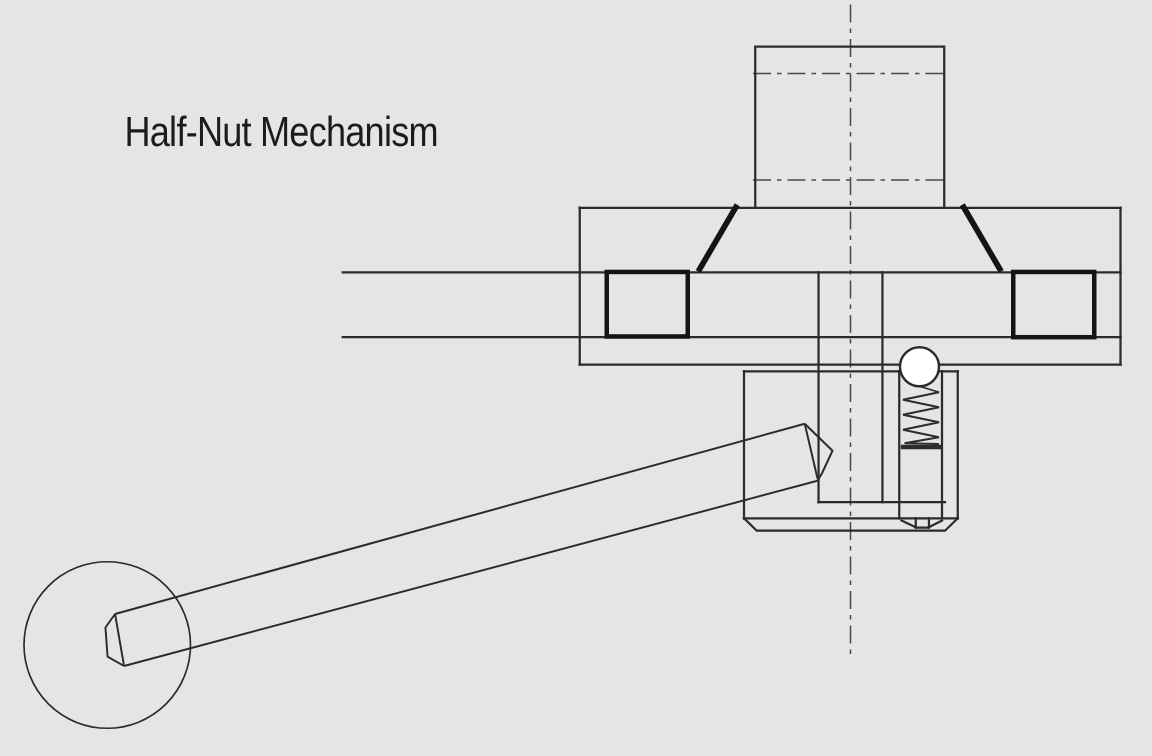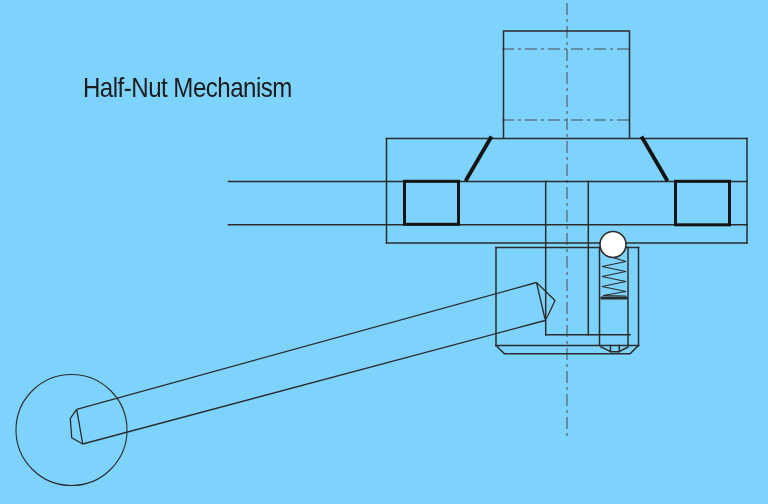--- a/index.html
+++ b/index.html
@@ -5,21 +5,21 @@
   html,body{margin:0;padding:0;}
   body{
     width:768px;height:504px;
     background:#ffffff;
     font-family:"Liberation Sans", sans-serif;
     overflow:hidden;
   }
   .canvas{
     position:relative;
     width:768px;height:504px;
-    background:#7dd3fc;
+    background:#e5e5e5;
   }
   .title{
     position:absolute;
     left:83px;top:72px;
     font-size:28px;
     letter-spacing:-0.6px;
     color:#1c1c1c;
     white-space:nowrap;
     transform:scaleX(0.86);
     transform-origin:left center;

